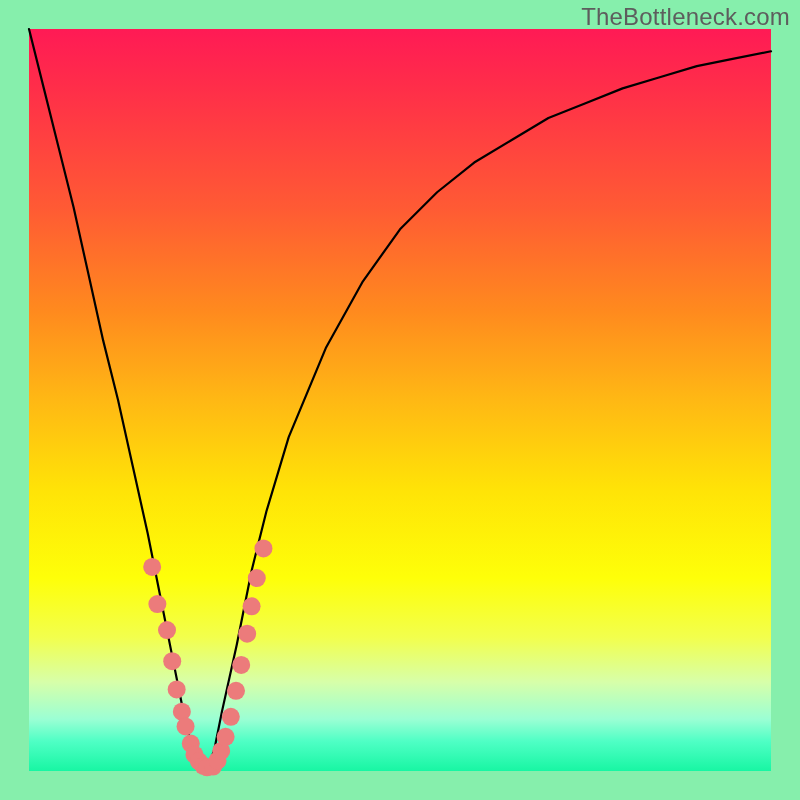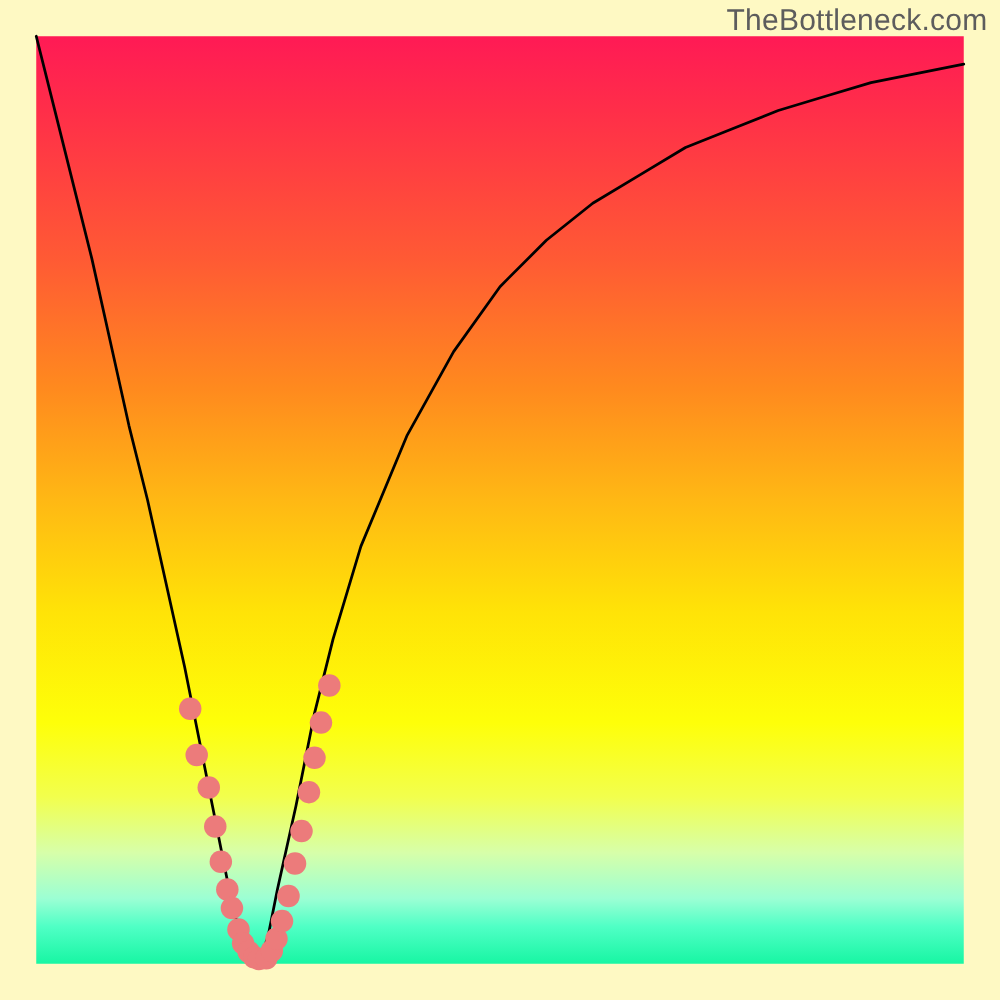--- a/index.html
+++ b/index.html
@@ -10,21 +10,21 @@
     overflow: hidden;
     background: #000;
     font-family: Arial, Helvetica, sans-serif;
   }
   .frame {
     position: absolute;
     left: 0;
     top: 0;
     width: 800px;
     height: 800px;
-    background: #fef9c3;
+    background: #86efac;
   }
   .plot {
     position: absolute;
     left: 29px;
     top: 29px;
     width: 742px;
     height: 742px;
     background: linear-gradient(
       to bottom,
       #ff1a55 0%,

